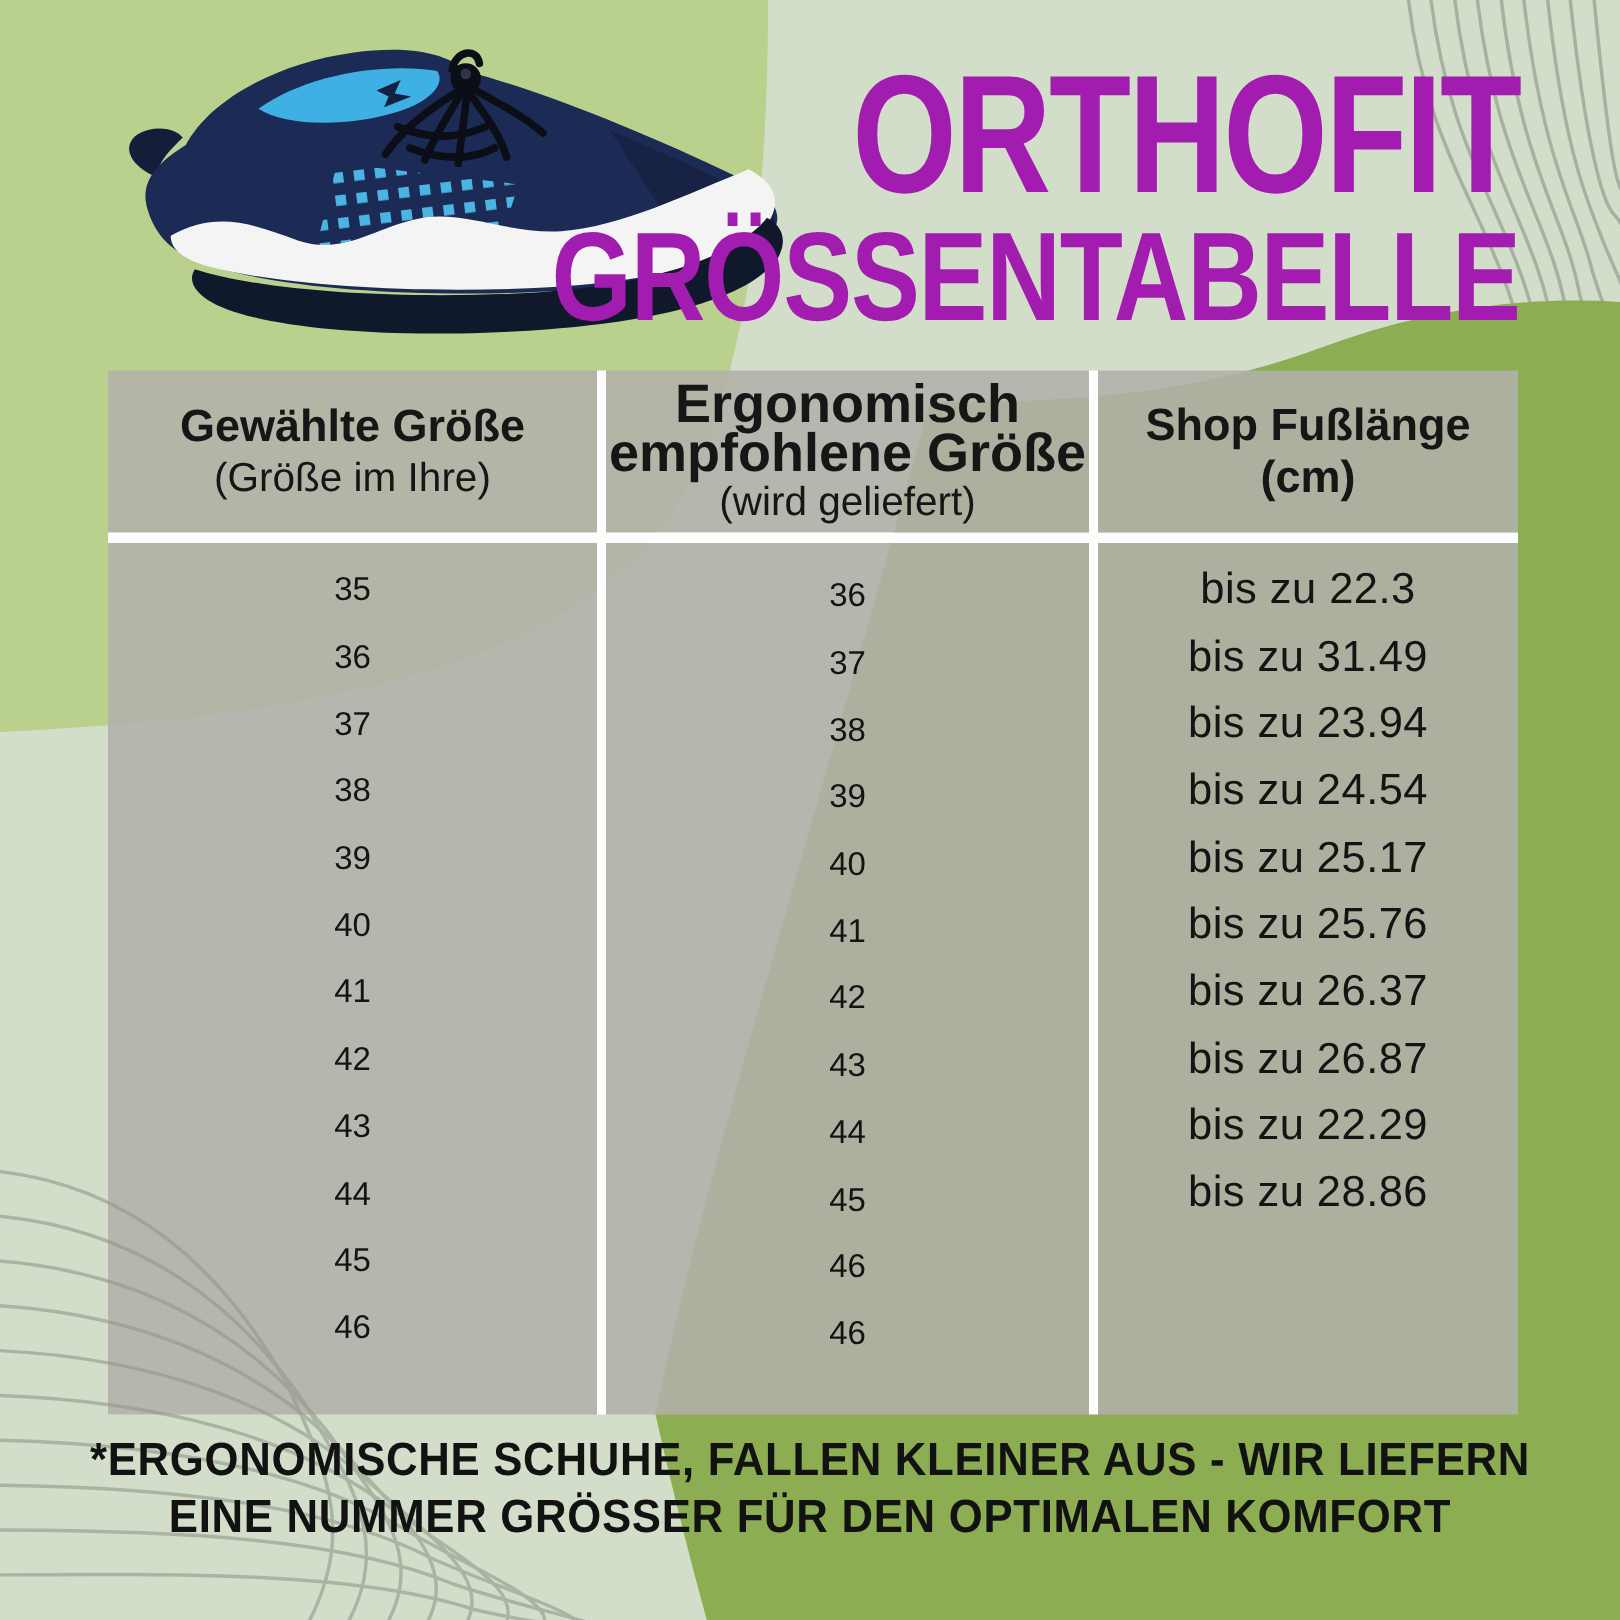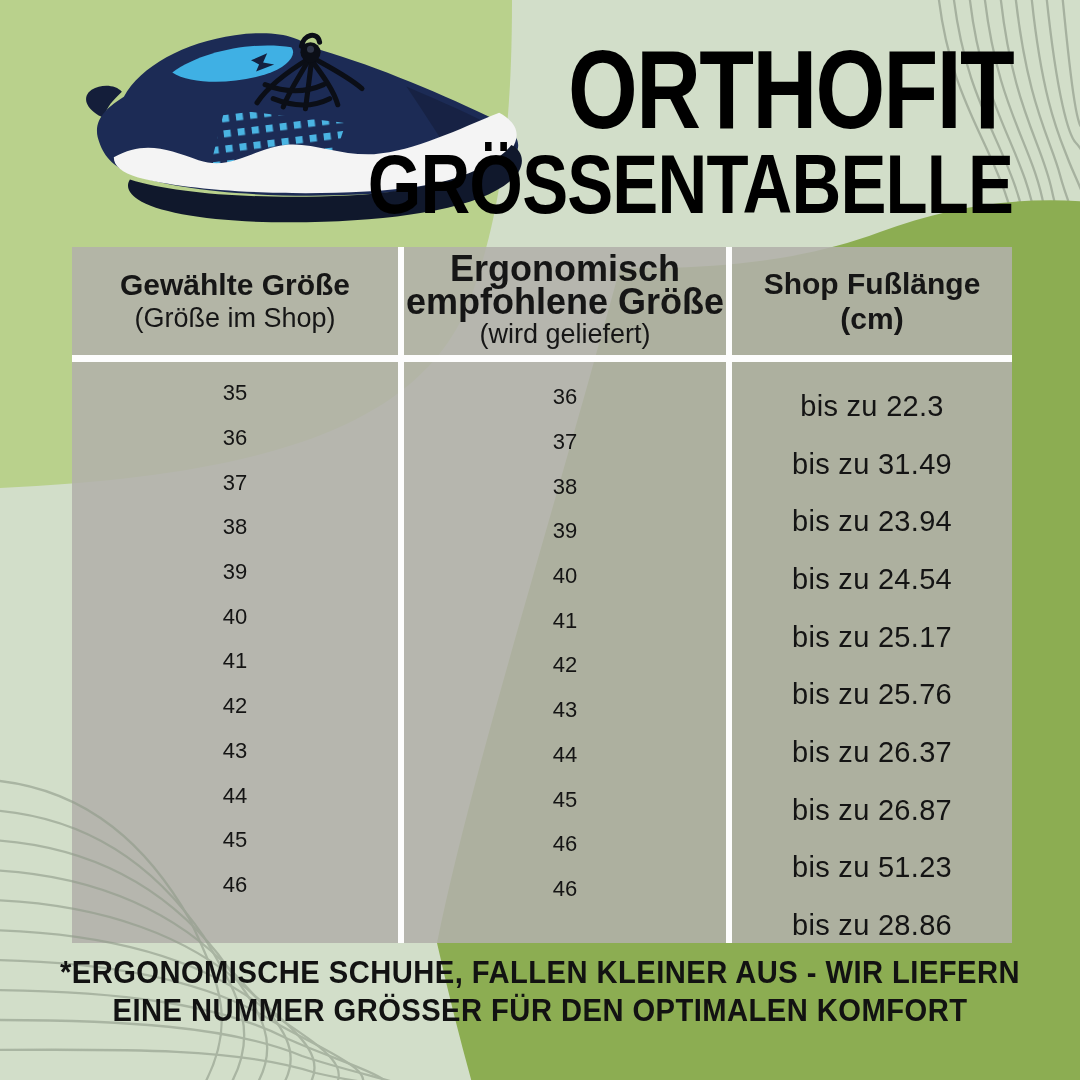--- a/index.html
+++ b/index.html
@@ -7,21 +7,21 @@
        font-family:"Liberation Sans",sans-serif;background:#d2dec9;}
 
   .layer{position:absolute;inset:0;}
   #bg-svg{z-index:0;}
   #front-waves{z-index:3;pointer-events:none;}
 
   
   #shoe{position:absolute;left:55px;top:18px;width:505px;height:227px;z-index:2;}
 
   
-  #title-block{position:absolute;top:34px;right:67px;text-align:right;z-index:2;color:#000000;}
+  #title-block{position:absolute;top:34px;right:67px;text-align:right;z-index:2;color:#a21caf;}
   #brand-title{font-size:112px;line-height:112px;font-weight:700;letter-spacing:-2px;
                transform:scaleX(.80);transform-origin:100% 50%;white-space:nowrap;}
   #subtitle{font-size:84px;line-height:76px;font-weight:700;letter-spacing:-1px;
             transform:scaleX(.82);transform-origin:100% 50%;white-space:nowrap;}
 
   
   #size-table{position:absolute;left:72px;top:247px;width:940px;height:696px;z-index:1;
               display:grid;grid-template-columns:326px 322px 280px;grid-template-rows:108px 581px;
               column-gap:6px;row-gap:7px;}
   .cell{background:rgba(178,176,170,0.88);color:#161616;}
@@ -30,21 +30,21 @@
   #vgap2{left:654px;top:0;width:6px;height:696px;}
   #hgap{left:0;top:108px;width:940px;height:7px;}
   .head{display:flex;flex-direction:column;align-items:center;justify-content:center;text-align:center;}
   .head .t{font-weight:700;font-size:30px;line-height:35px;}
   .head .t2{font-weight:700;font-size:36px;line-height:33px;}
   .head .s{font-weight:400;font-size:27px;line-height:33px;}
   .body{display:flex;flex-direction:column;padding-top:9px;box-sizing:border-box;}
   .body.shift{padding-top:13px;}
   .rowval{height:44.7px;flex:none;display:flex;align-items:center;justify-content:center;
           font-size:22px;color:#141414;}
-  .rowval.foot{font-size:29px;letter-spacing:.3px;margin-top:13px;}
+  .rowval.foot{font-size:29px;letter-spacing:.3px;}
 
   
   #footnote{position:absolute;left:0;top:954px;width:1080px;text-align:center;z-index:4;
             color:#121212;font-weight:700;font-size:31px;line-height:38px;letter-spacing:.5px;
             transform:scaleX(.94);transform-origin:50% 0;}
 </style>
 </head>
 <body>
 
 <svg id="bg-svg" class="layer" width="1080" height="1080" viewBox="0 0 1080 1080" xmlns="http://www.w3.org/2000/svg">
@@ -108,21 +108,21 @@
 </svg>
 
 <div id="title-block">
   <div id="brand-title">ORTHOFIT</div>
   <div id="subtitle">GRÖSSENTABELLE</div>
 </div>
 
 <div id="size-table">
   <div class="cell head">
     <span class="t">Gewählte Größe</span>
-    <span class="s">(Größe im Shop)</span>
+    <span class="s">(Größe im Ihre)</span>
   </div>
   <div class="cell head">
     <span class="t2">Ergonomisch</span>
     <span class="t2">empfohlene Größe</span>
     <span class="s">(wird geliefert)</span>
   </div>
   <div class="cell head">
     <span class="t">Shop Fußlänge</span>
     <span class="t">(cm)</span>
   </div>
@@ -157,21 +157,21 @@
     </div>
   <div class="cell body">
       <div class="rowval foot">bis zu 22.3</div>
       <div class="rowval foot">bis zu 31.49</div>
       <div class="rowval foot">bis zu 23.94</div>
       <div class="rowval foot">bis zu 24.54</div>
       <div class="rowval foot">bis zu 25.17</div>
       <div class="rowval foot">bis zu 25.76</div>
       <div class="rowval foot">bis zu 26.37</div>
       <div class="rowval foot">bis zu 26.87</div>
-      <div class="rowval foot">bis zu 51.23</div>
+      <div class="rowval foot">bis zu 22.29</div>
       <div class="rowval foot">bis zu 28.86</div>
     </div>
 
   <div class="gapline" id="vgap1"></div>
   <div class="gapline" id="vgap2"></div>
   <div class="gapline" id="hgap"></div>
 </div>
 
 <svg id="front-waves" class="layer" width="1080" height="1080" viewBox="0 0 1080 1080" xmlns="http://www.w3.org/2000/svg">
   <g stroke="#8f9a89" stroke-width="2.3" fill="none" opacity="0.6">

